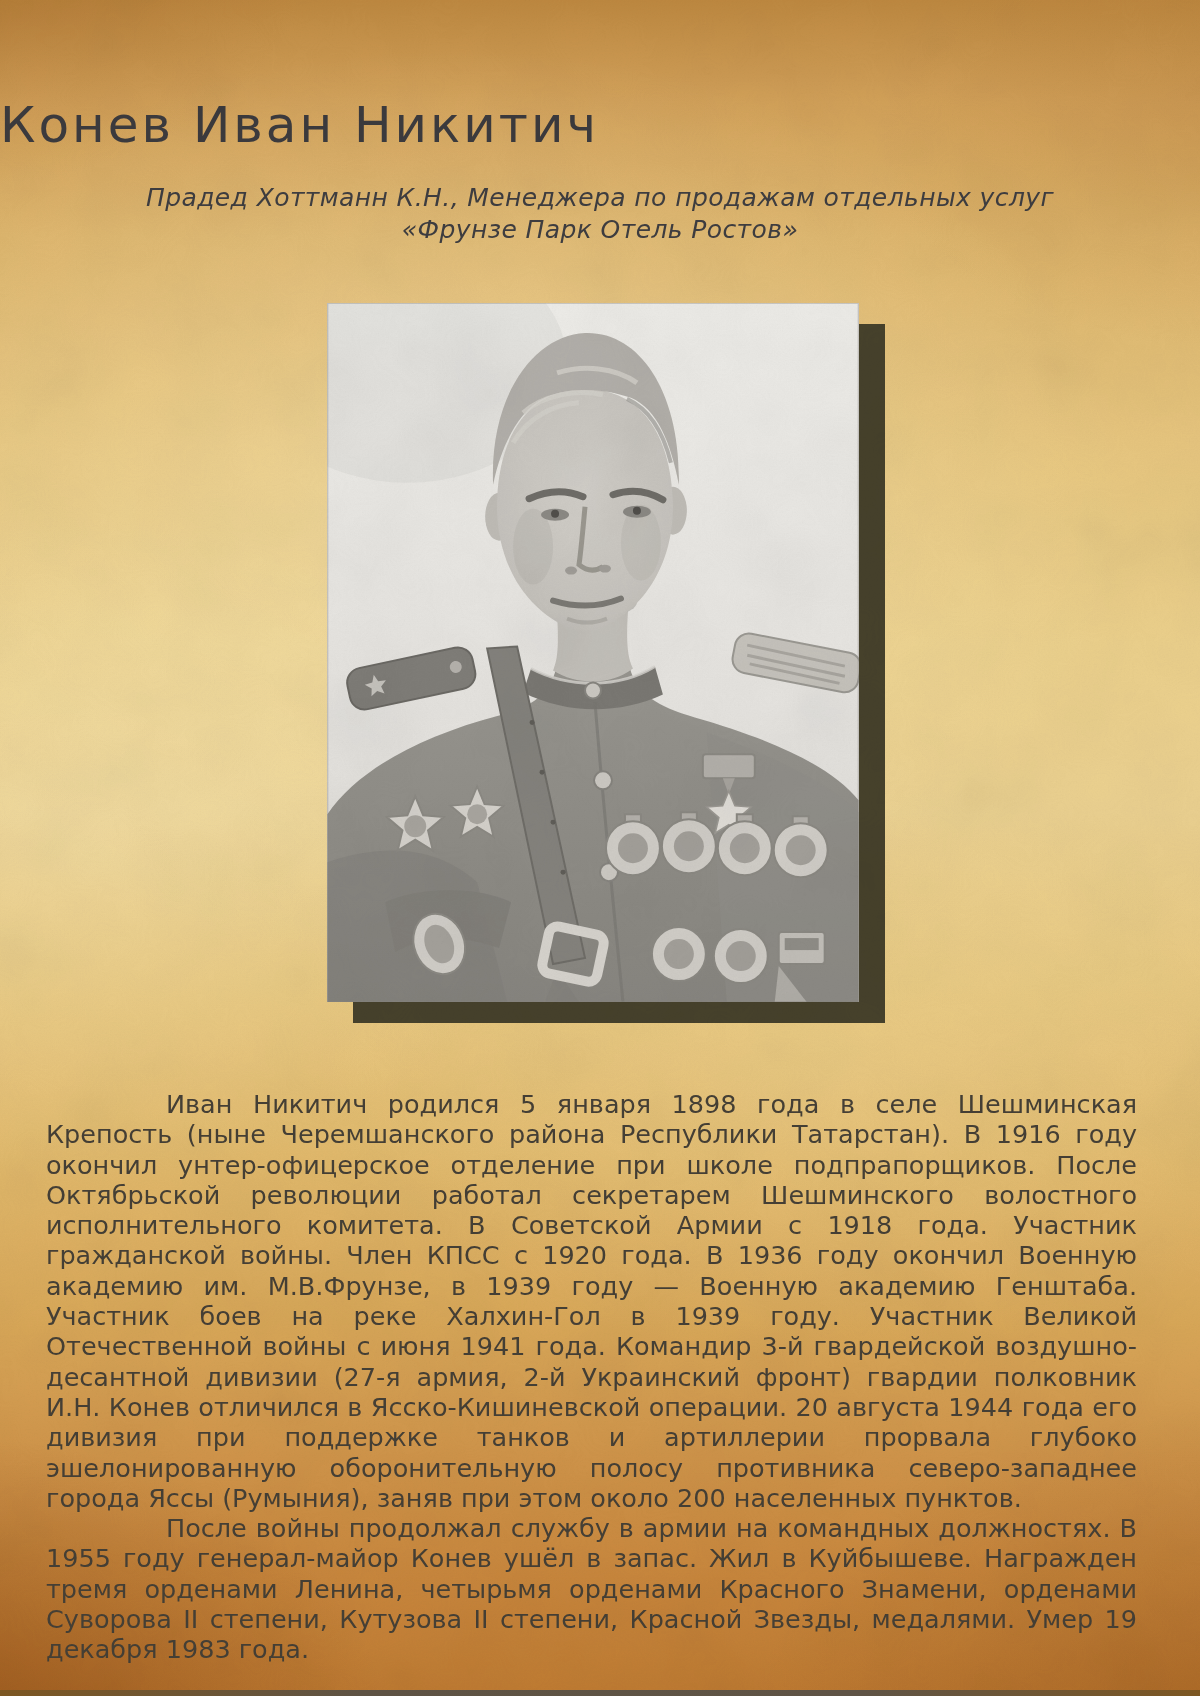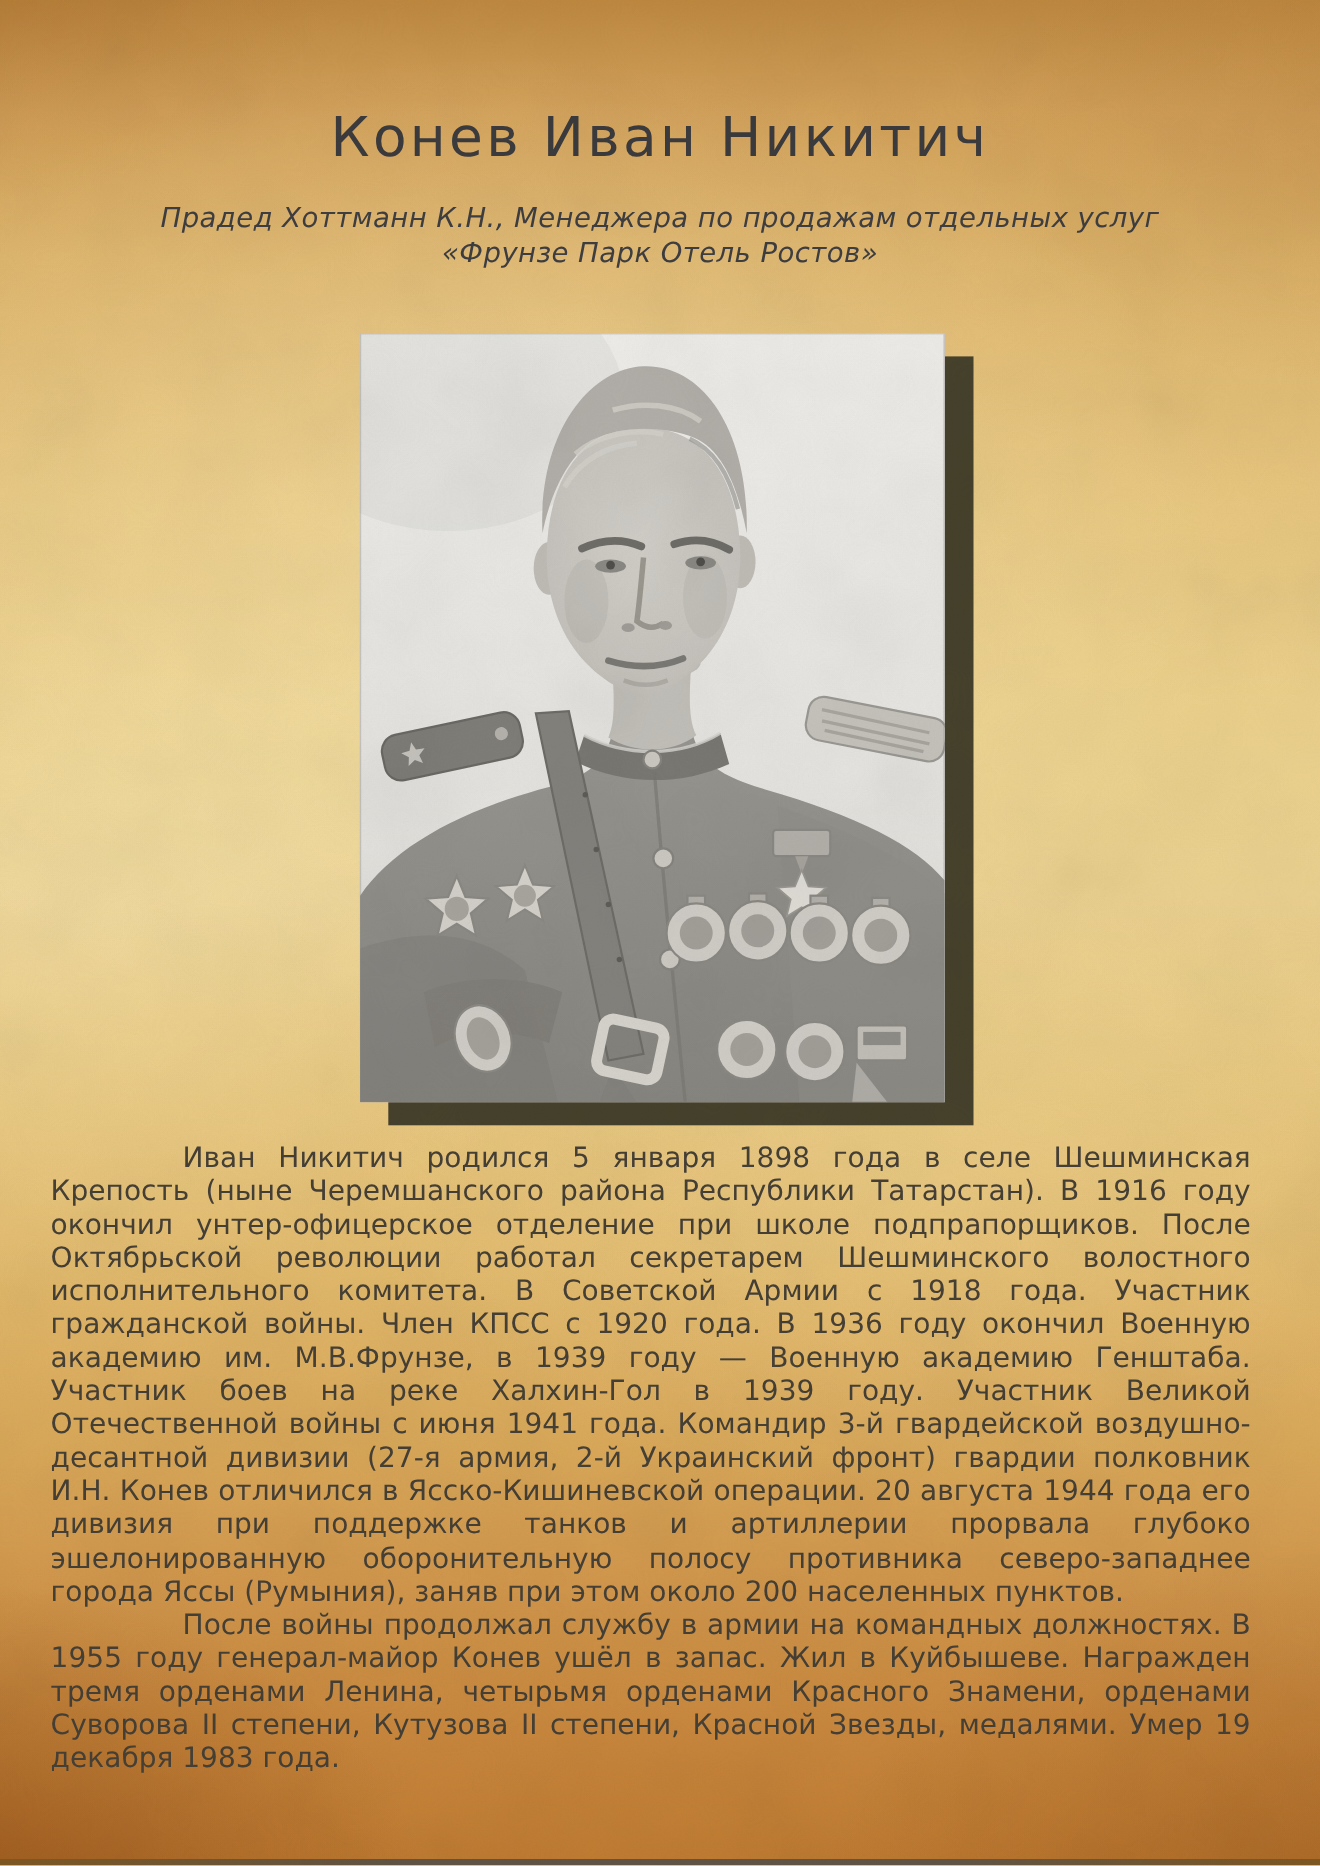--- a/index.html
+++ b/index.html
@@ -20,36 +20,36 @@
   }
   .page::after{
     content:"";position:absolute;left:0;bottom:0;width:100%;height:6px;
     background:linear-gradient(90deg,#7d5722 0%,#5e5344 30%,#5f5446 72%,#7d5722 100%);
   }
   .texture{position:absolute;left:0;top:0;pointer-events:none;}
   .grain-rect{mix-blend-mode:multiply;}
 
   h1.title{
     position:absolute;left:0;top:96px;width:1200px;margin:0;
-    text-align:center;font-size:50px;font-weight:400;letter-spacing:3px;
+    font-size:50px;font-weight:400;letter-spacing:3px;
     color:#3b3a3d;
   }
   .subtitle{
     position:absolute;left:0;top:182px;width:1200px;margin:0;
     text-align:center;font-style:italic;font-size:25px;line-height:32px;
     letter-spacing:0.4px;color:#3e3d40;
   }
   .photo-frame{
     position:absolute;left:327px;top:303px;width:532px;height:699px;
     box-shadow:26px 21px 0 0 #46412b;
     background:#e6e4e0;
   }
   .photo-frame svg{display:block;}
   .biography{
-    position:absolute;left:46px;top:1038px;width:1091px;
+    position:absolute;left:46px;top:1089px;width:1091px;
     font-size:25.5px;line-height:30.3px;color:#453f35;
     text-align:justify;
   }
   .biography p{margin:0;text-indent:120px;}
 </style>
 </head>
 <body>
 
 <div class="page">
 

